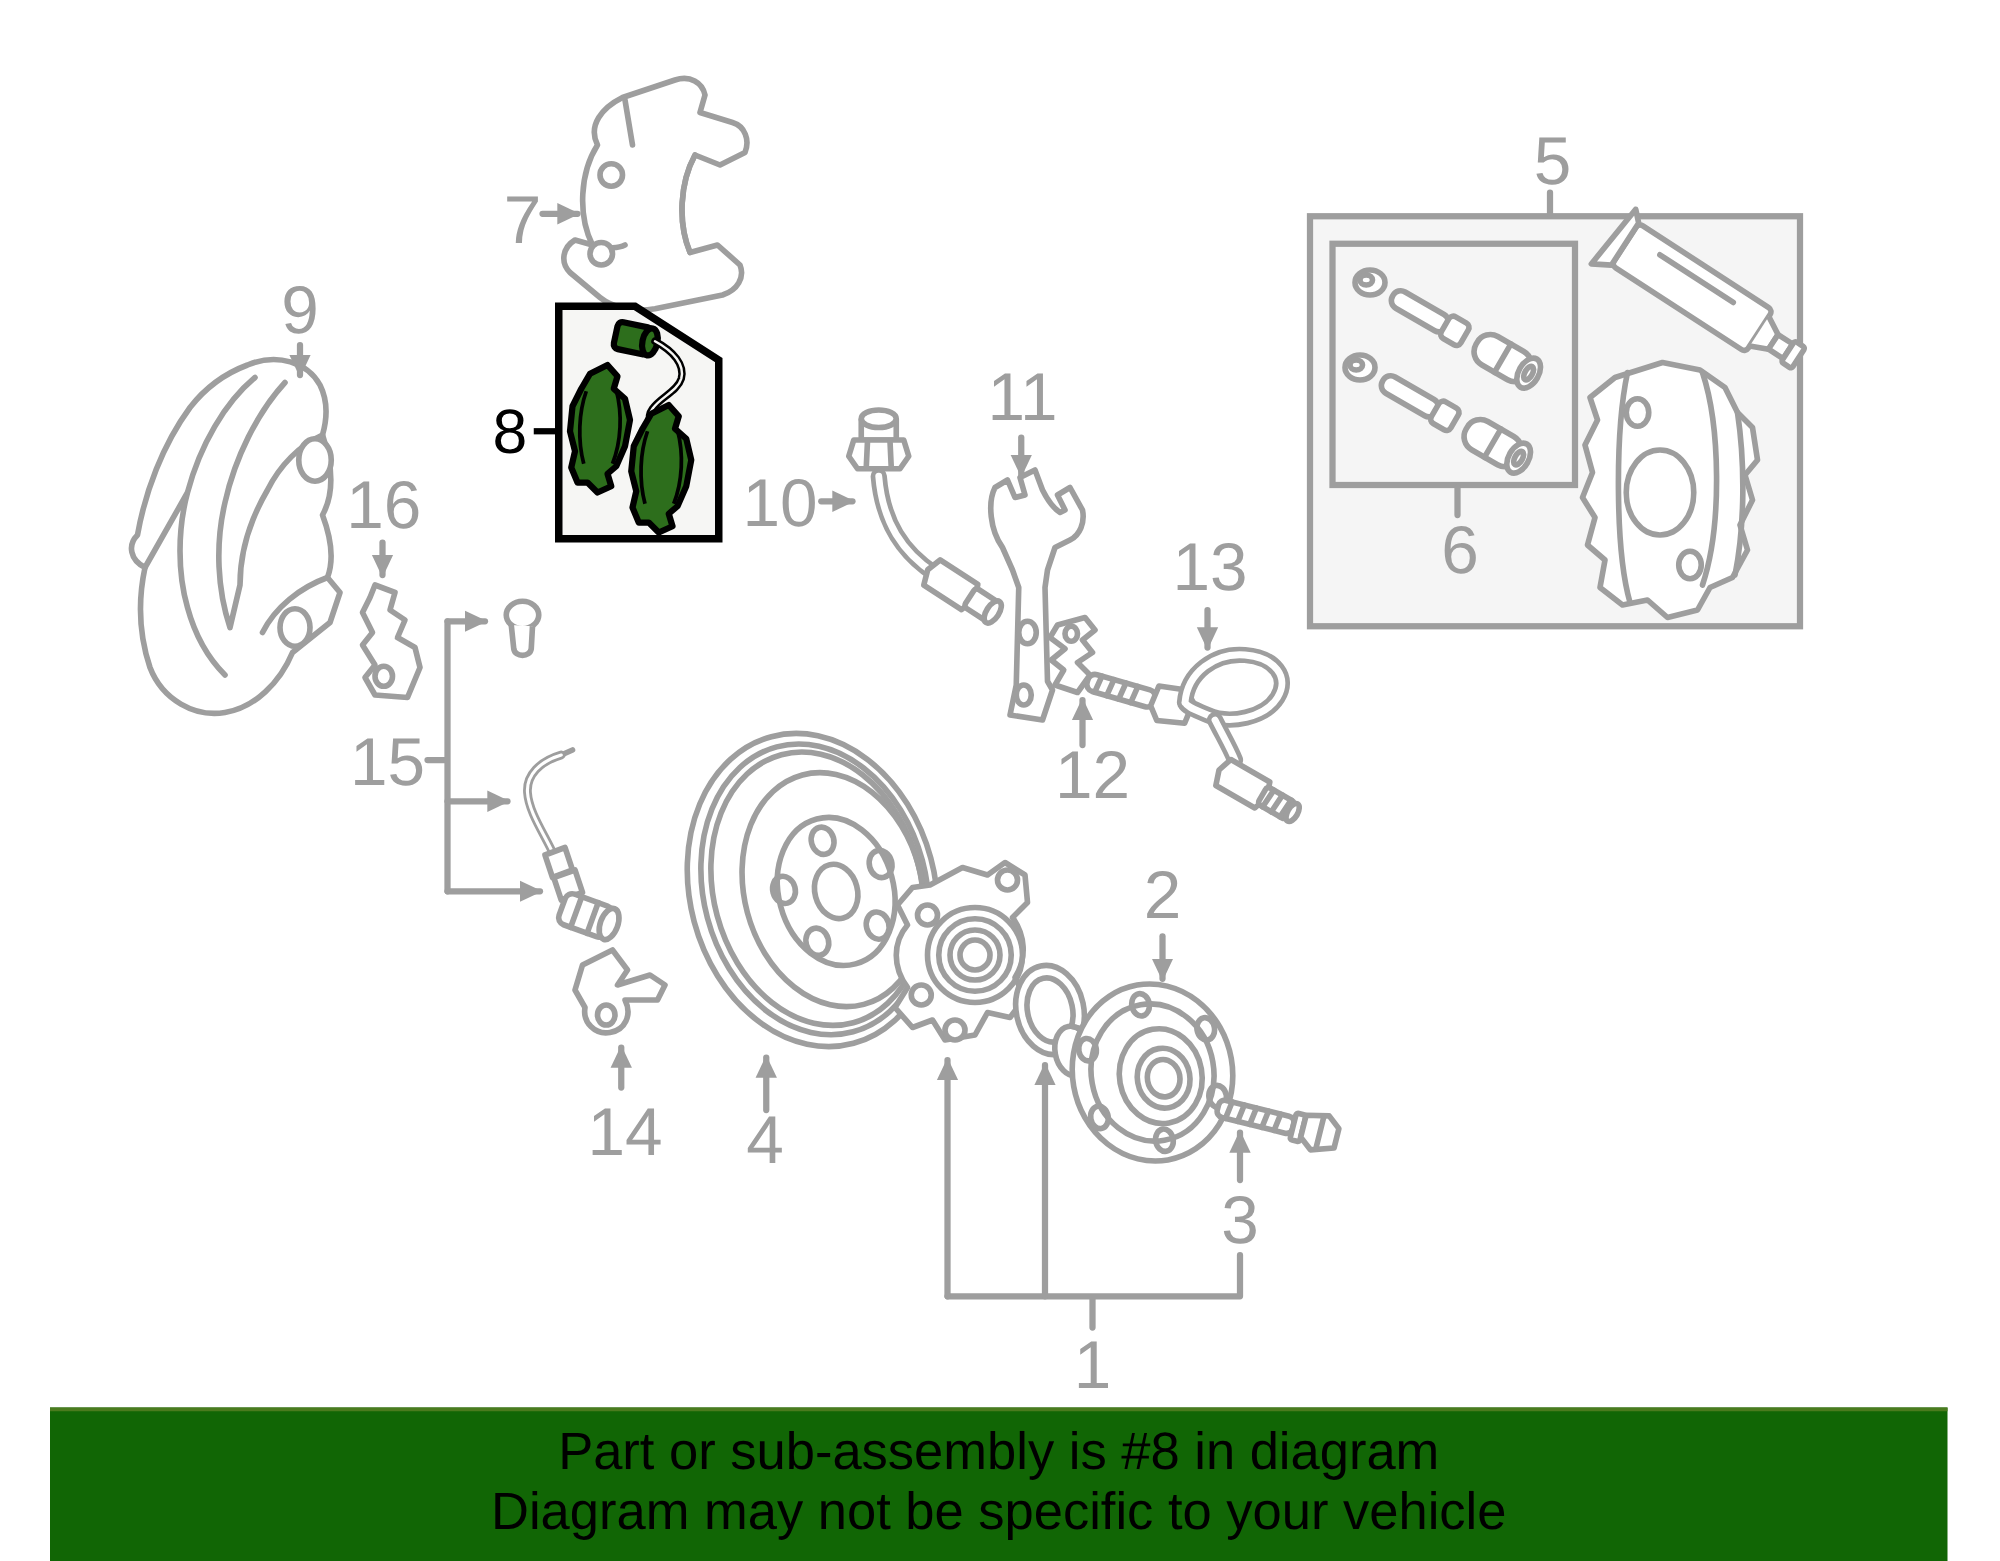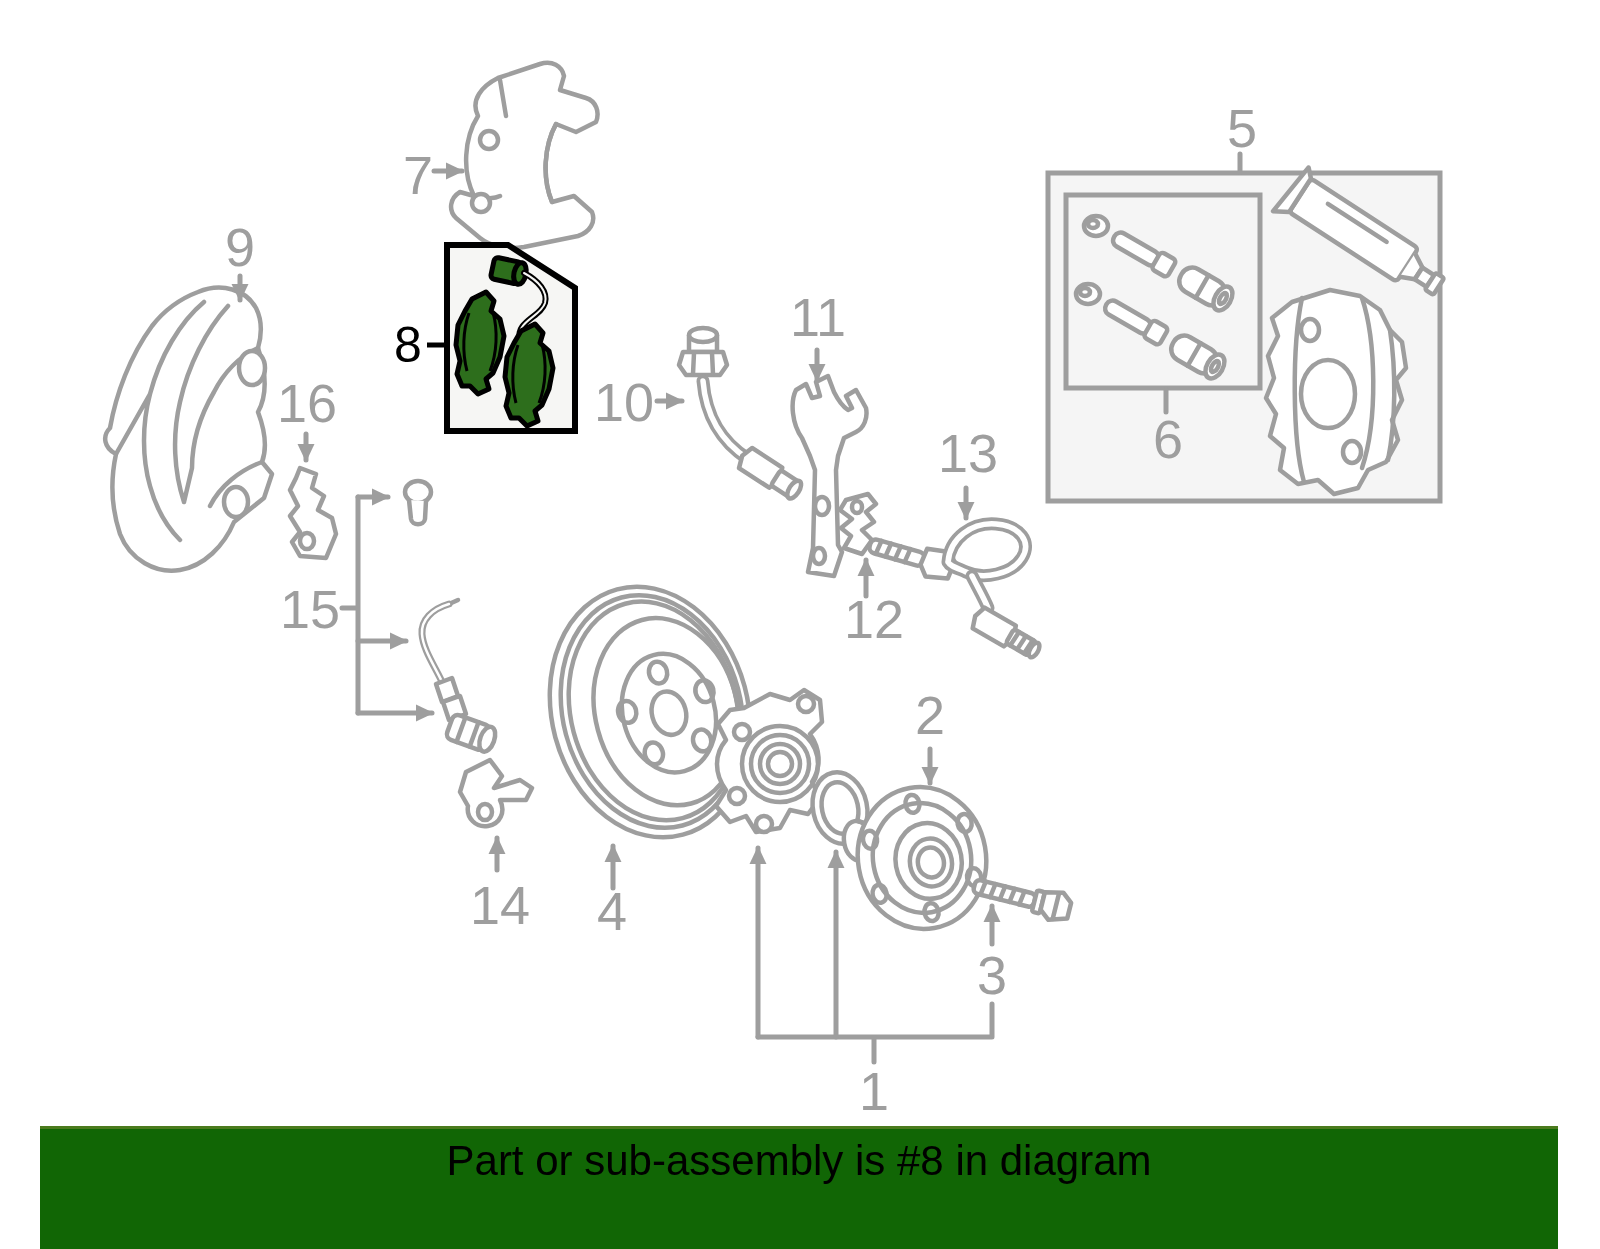--- a/index.html
+++ b/index.html
@@ -294,15 +294,16 @@
     <text class="num" x="874" y="638">12</text>
     <text class="num" x="968" y="472">13</text>
     <text class="num" x="500" y="924">14</text>
     <text class="num" x="310" y="628">15</text>
     <text class="num" x="307" y="422">16</text>
   </g>
 </svg>
 
   <div class="banner">
     <div>Part or sub-assembly is #8 in diagram</div>
+    <div>Diagram may not be specific to your vehicle</div>
   </div>
 
 </div>
 
 </body></html>

